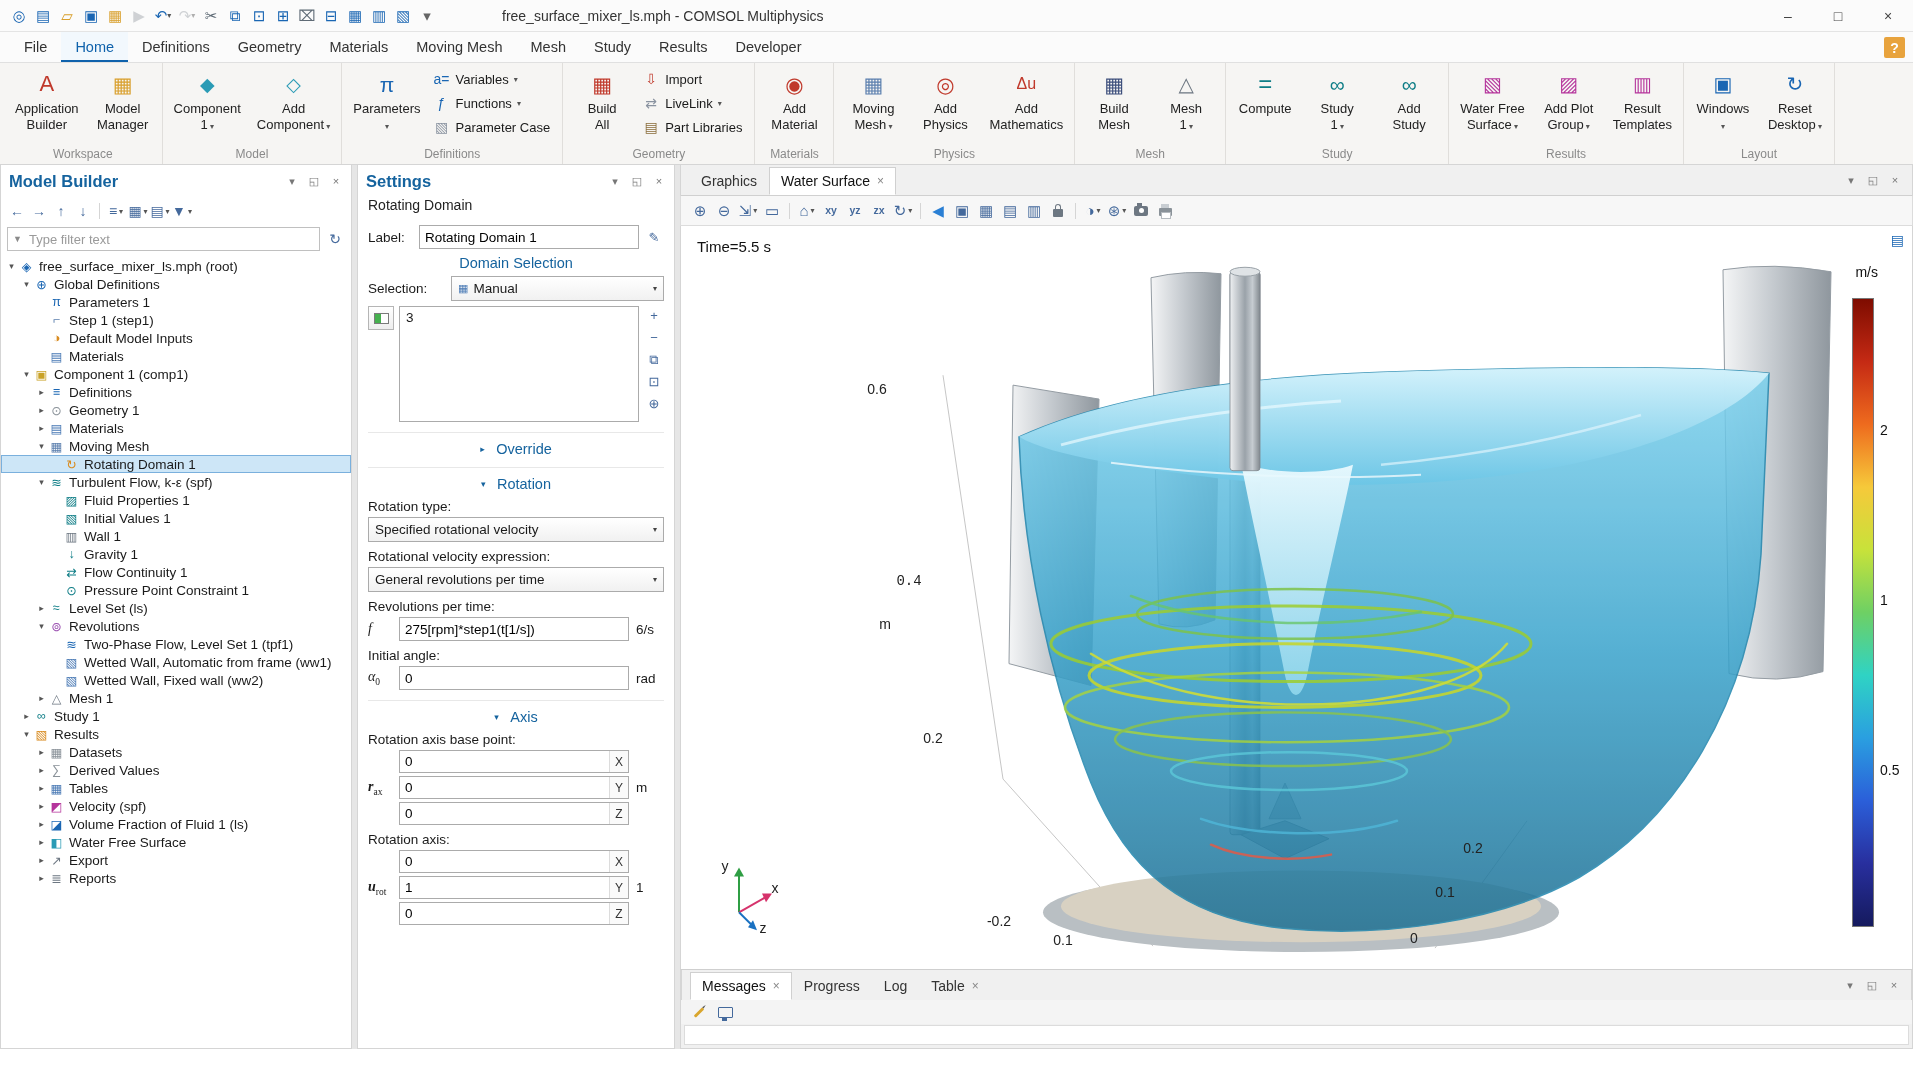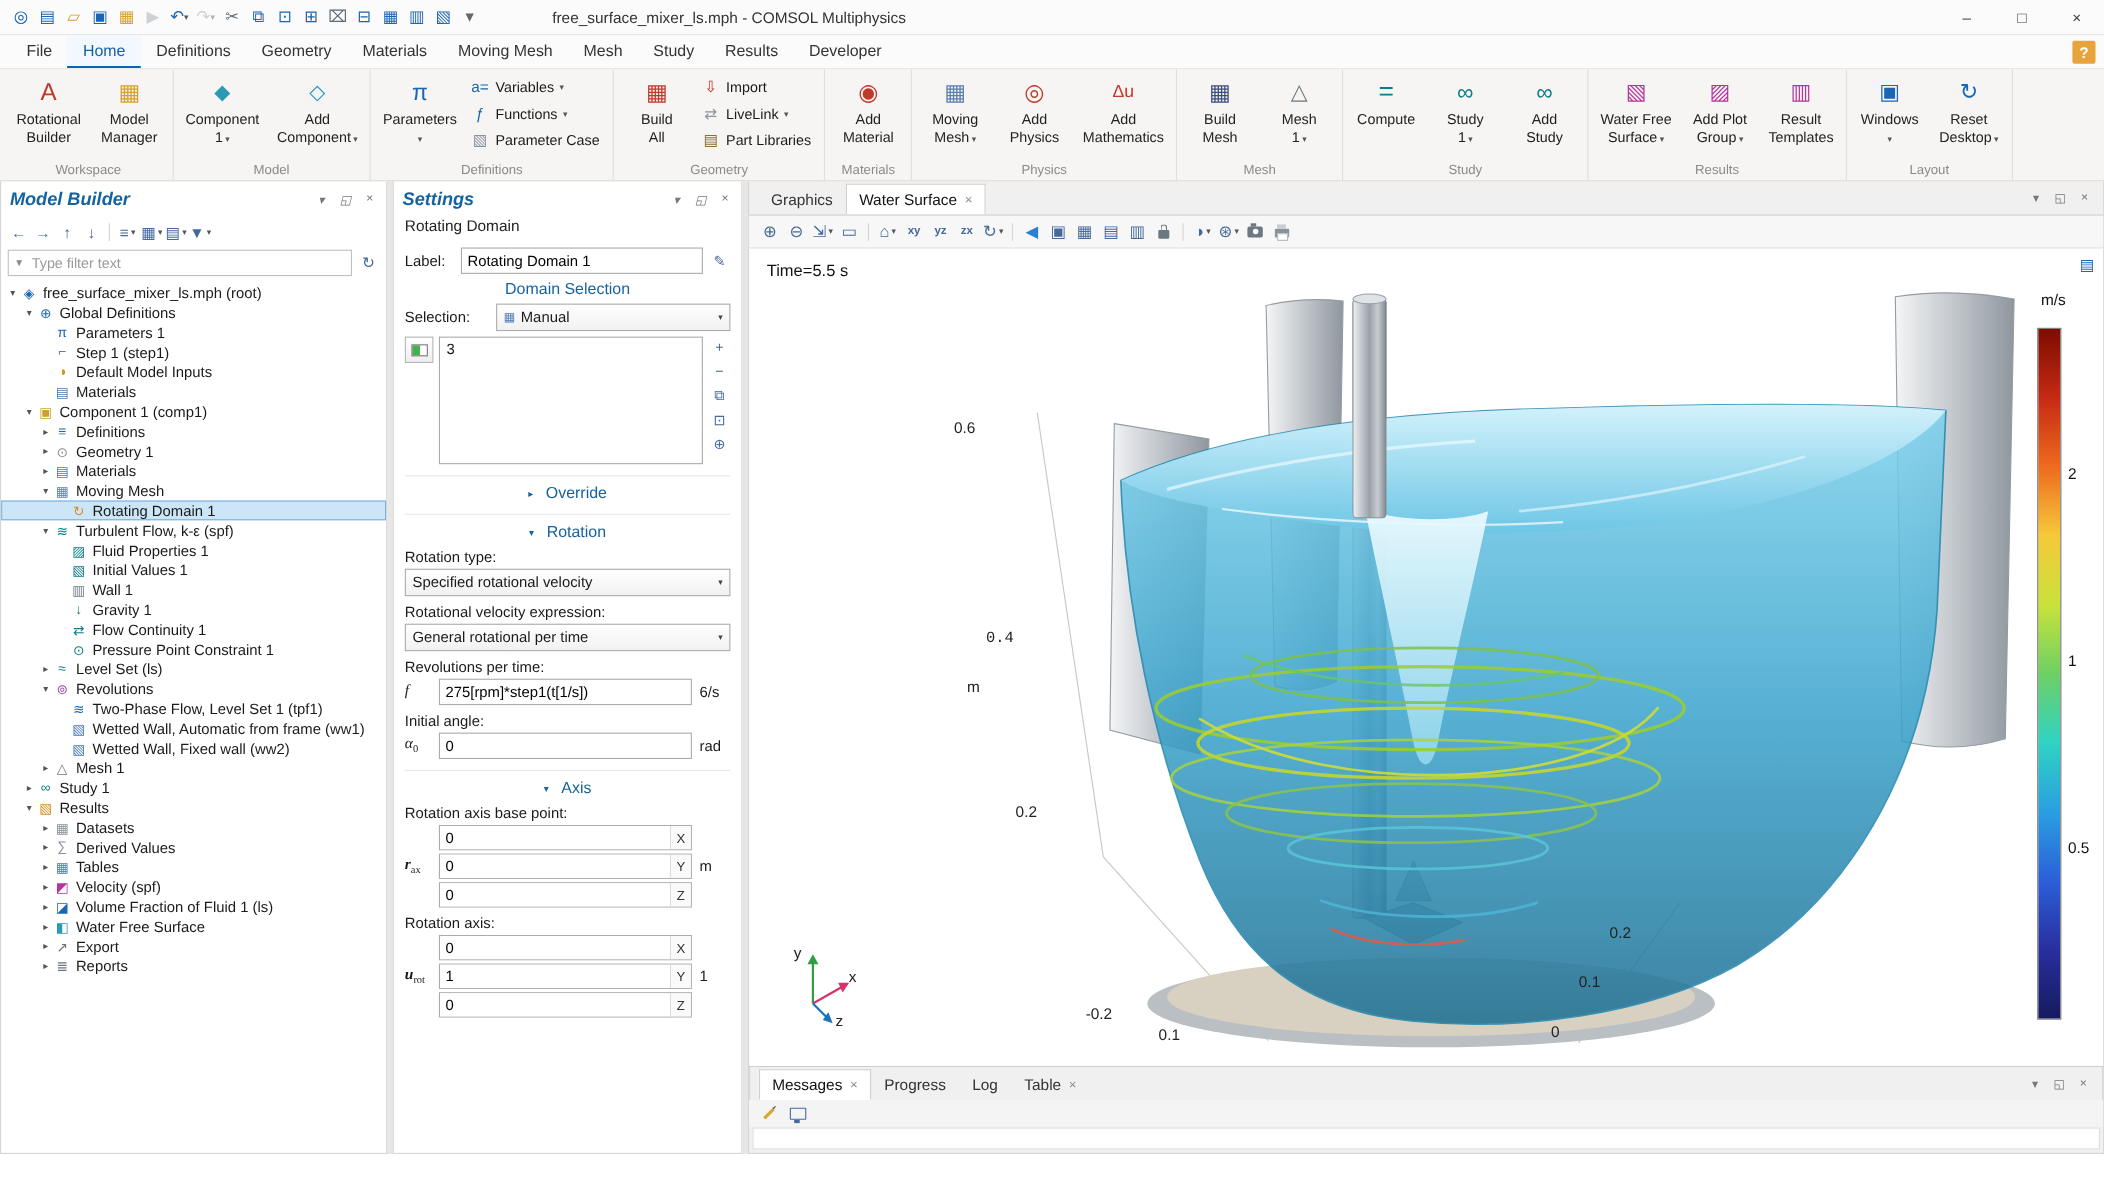--- a/index.html
+++ b/index.html
@@ -34,21 +34,21 @@
   .rbtn-sm{display:flex;align-items:center;gap:5px;height:22px;padding:0 8px 0 3px;border-radius:2px;font-size:13px;white-space:nowrap;}
   .ric-s{width:18px;text-align:center;font-size:14px;}
   .chev{font-size:8px;color:#555;}
 
   
   .main{height:884px;display:flex;background:#e6e6e6;}
   .splitter{width:5px;background:#e6e6e6;}
   .panel{background:#fff;display:flex;flex-direction:column;border:1px solid #d5d5d5;border-top:none;}
   .panel-mb{width:350px;}
   .panel-settings{width:316px;}
-  .panel-head{height:32px;display:flex;align-items:center;padding:0 8px;font-style:italic;}
+  .panel-head{height:32px;display:flex;align-items:center;padding:0 8px;}
   .panel-title{color:#15639e;font-size:16.5px;font-weight:600;}
   .head-icons{margin-left:auto;display:flex;gap:8px;}
   .hic{color:#777;font-size:11px;width:14px;text-align:center;}
 
   
   .mb-toolbar{height:28px;display:flex;align-items:center;gap:2px;padding:0 6px;}
   .tbtn{min-width:20px;height:22px;display:flex;align-items:center;justify-content:center;gap:2px;border-radius:2px;}
   .tbtn .gly{font-size:14px;}
   .vsep{width:1px;height:16px;background:#d5d5d5;margin:0 4px;}
   .mb-filter{display:flex;align-items:center;gap:5px;padding:2px 6px 4px;}
@@ -235,21 +235,21 @@
       </div>
     <div class="help-btn">?</div>
   </div>
 
   <div class="ribbon" id="ribbon">
       <div class="rgroup">
         <div class="rgroup-body">
           <div class="rbtn-lg">
             <div class="ric" style="color: rgb(192, 57, 43); font-size: 22px;">A</div>
             <div class="rlabel">
-              <div>Rotational</div>
+              <div>Application</div>
               <div>Builder</div>
             </div>
           </div>
           <div class="rbtn-lg">
             <div class="ric" style="color: rgb(217, 160, 46); font-size: 21px;">▦</div>
             <div class="rlabel">
               <div>Model</div>
               <div>Manager</div>
             </div>
           </div>
@@ -757,21 +757,21 @@
           <span class="schev">▾</span>
           <span>Rotation</span>
         </div>
         <div class="s-flabel">Rotation type:</div>
         <div class="select">
           <span>Specified rotational velocity</span>
           <span class="carr">▾</span>
         </div>
         <div class="s-flabel">Rotational velocity expression:</div>
         <div class="select">
-          <span>General rotational per time</span>
+          <span>General revolutions per time</span>
           <span class="carr">▾</span>
         </div>
         <div class="s-flabel">Revolutions per time:</div>
         <div class="f-row">
           <span class="sym"><span style="font-style: italic;">f</span></span>
           <input class="tinput" value="275[rpm]*step1(t[1/s])" style="">
           <span class="unit">6/s</span>
         </div>
         <div class="s-flabel">Initial angle:</div>
         <div class="f-row">

